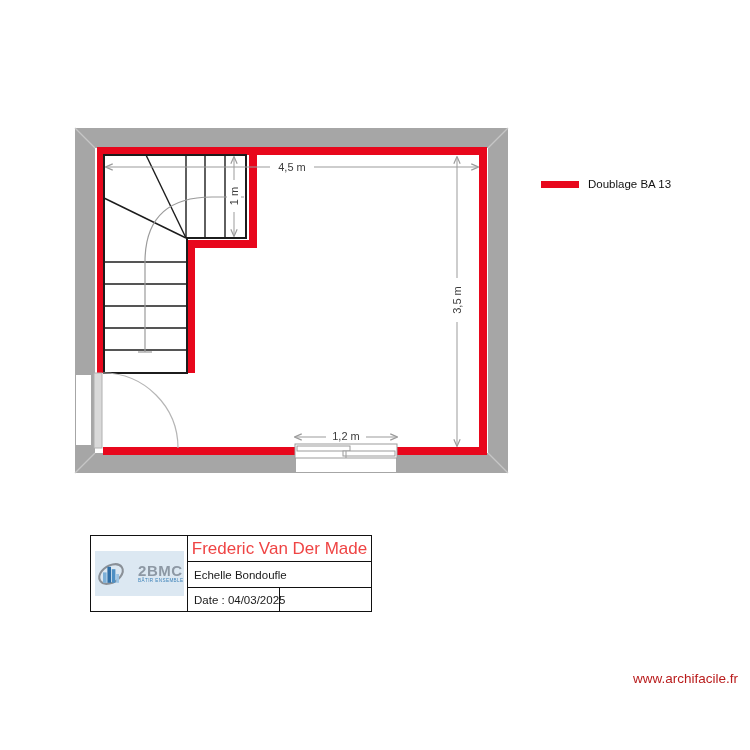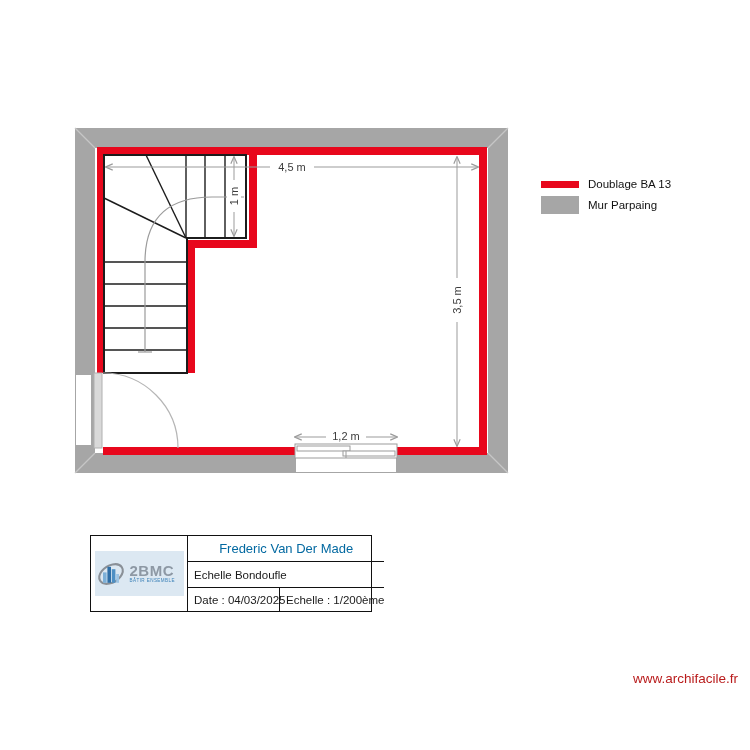--- a/index.html
+++ b/index.html
@@ -20,30 +20,30 @@
   .title-block{
     left:90px;top:535px;width:282px;height:77px;background:#fff;
     border:1.6px solid #111;box-sizing:border-box;display:flex;
   }
   .tb-logo-cell{
     width:97px;flex:0 0 auto;border-right:1.6px solid #111;box-sizing:border-box;
     display:flex;align-items:center;justify-content:center;
   }
   .tb-logo-bg{
     width:89px;height:45px;background:#dce8f2;display:flex;align-items:center;
-    justify-content:flex-start;gap:3px;
+    justify-content:space-between;gap:3px;
   }
   .tb-logo-txt{display:flex;flex-direction:column;line-height:1;}
   .tb-brand{font-size:15px;font-weight:bold;color:#8d98a4;letter-spacing:0.5px;}
   .tb-tagline{font-size:4.6px;color:#3d82b8;letter-spacing:0.4px;margin-top:1.5px;}
   .tb-rows{flex:1 1 auto;display:flex;flex-direction:column;}
   .tb-row1{
     height:26px;border-bottom:1.6px solid #111;box-sizing:border-box;
     display:flex;align-items:center;justify-content:center;
-    font-size:13px;color:#0369a1;
+    font-size:17px;color:#ef4444;
   }
   .tb-row2{
     height:26px;border-bottom:1.6px solid #111;box-sizing:border-box;
     display:flex;align-items:center;padding-left:6px;font-size:11.5px;
   }
   .tb-row3{flex:1 1 auto;display:flex;}
   .tb-date{
     width:92px;flex:0 0 auto;border-right:1.6px solid #111;box-sizing:border-box;
     display:flex;align-items:center;padding-left:6px;font-size:11.5px;white-space:nowrap;
   }
@@ -157,24 +157,20 @@
     <rect x="326" y="429" width="40" height="14" fill="#ffffff"></rect>
     <text x="346" y="440" font-size="11" fill="#3c3c3c" text-anchor="middle">1,2 m</text>
   </g>
 </svg>
 
 <div class="abs legend">
   <div class="legend-row">
     <span class="legend-swatch-red"></span>
     <span class="legend-label">Doublage BA 13</span>
   </div>
-  <div class="legend-row">
-    <span class="legend-swatch-gray"></span>
-    <span class="legend-label">Mur Parpaing</span>
-  </div>
 </div>
 
 <div class="abs title-block">
   <div class="tb-logo-cell">
     <div class="tb-logo-bg">
       <svg width="32" height="34" viewBox="0 0 40 42">
         <g transform="rotate(-32 20 21)">
           <path d="M4,21 a16,10.5 0 1 1 0,0.01" fill="none" stroke="#8a9097" stroke-width="2.6"></path>
         </g>
         <rect x="10" y="19" width="4.5" height="13" fill="#7db0d8"></rect>
@@ -186,18 +182,17 @@
         <span class="tb-brand">2BMC</span>
         <span class="tb-tagline">BÂTIR ENSEMBLE</span>
       </div>
     </div>
   </div>
   <div class="tb-rows">
     <div class="tb-row1">Frederic Van Der Made</div>
     <div class="tb-row2">Echelle Bondoufle</div>
     <div class="tb-row3">
       <div class="tb-date">Date : 04/03/2025</div>
-      <div class="tb-scale">Echelle : 1/200ème</div>
     </div>
   </div>
 </div>
 
 <div class="abs watermark">www.archifacile.fr</div>
 
 </body></html>

